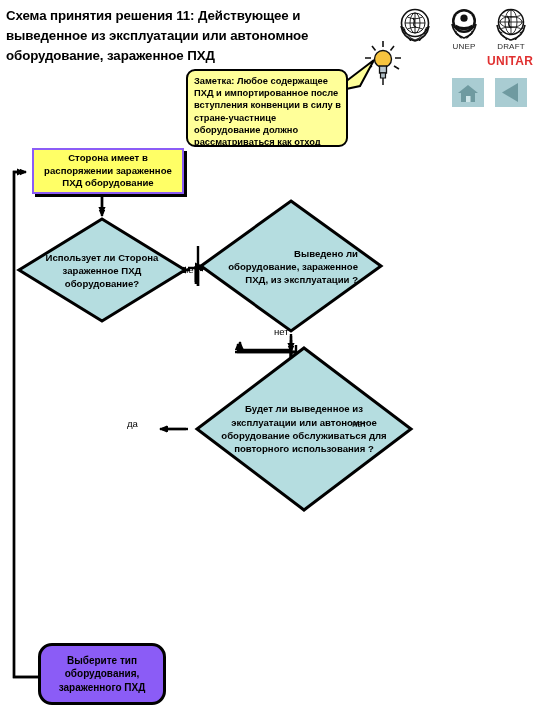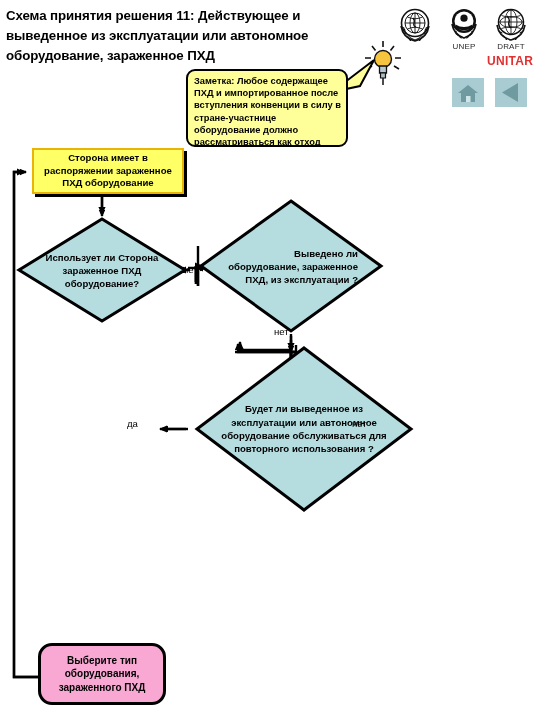--- a/index.html
+++ b/index.html
@@ -125,28 +125,28 @@
     box-sizing: border-box;
     display: flex;
     align-items: center;
     justify-content: center;
     text-align: center;
     font-weight: bold;
     z-index: 4;
   }
   .box-yellow {
     background: #ffff66;
-    border: 2px solid #eab308;
+    border: 2px solid #8b5cf6;
     box-shadow: 3px 3px 0 #000000;
     font-size: 9.6px;
     line-height: 12.6px;
     padding: 2px 4px;
   }
   .box-green {
-    background: #f9a8d4;
+    background: #8b5cf6;
     border: 3px solid #000000;
     border-radius: 14px;
     font-size: 10px;
     line-height: 13.5px;
     padding: 2px 6px;
   }
   #node-start   { left: 32px;  top: 148px; width: 152px; height: 46px; }
   #node-end     { left: 38px;  top: 643px; width: 128px; height: 62px; }
 
   .diamond {

